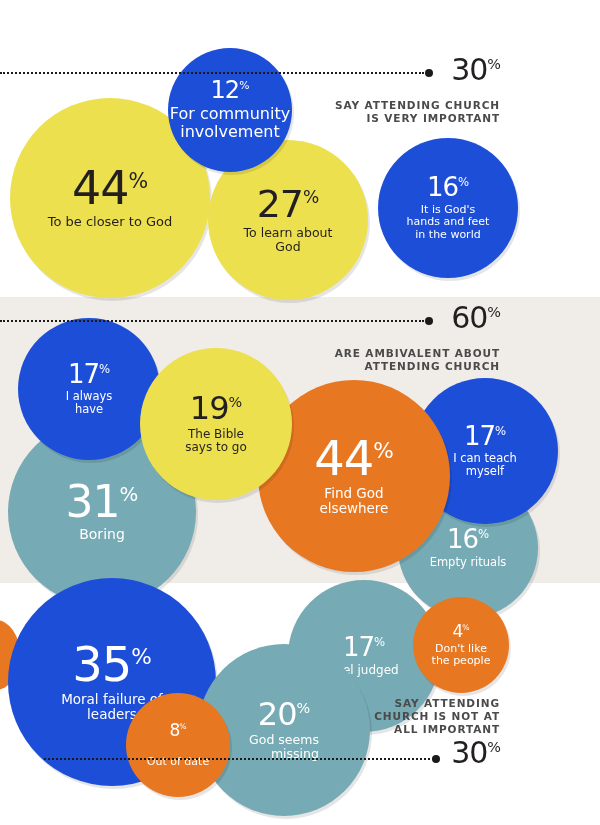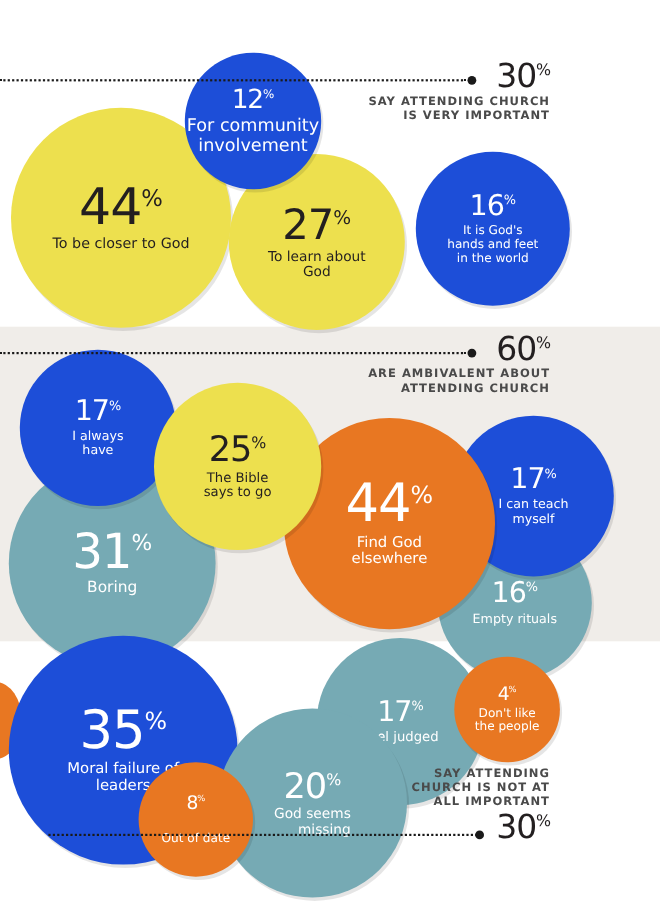--- a/index.html
+++ b/index.html
@@ -76,21 +76,21 @@
     font-size: 0.48em;
     vertical-align: super;
   }
   .callout .sub {
     font-size: 10.5px;
     line-height: 1.25;
     color: #4A4A4A;
     letter-spacing: 0.9px;
     font-weight: bold;
     white-space: pre-line;
-    margin-top: 1px;
+    margin-top: 14px;
   }
 
   .leader {
     position: absolute;
     height: 2px;
     border-top: 2px dotted #1A1A1A;
   }
   .leader-dot {
     position: absolute;
     width: 8px;
@@ -181,21 +181,21 @@
   <div class="bubble c-orange" style="left:258px; top:380px; width:192px; height:192px;">
     <span class="pct" style="font-size:48px;">
       <span>44</span><span class="sign">%</span>
     </span>
     <span class="lbl" style="font-size:13.5px;">Find God
 elsewhere</span>
   </div>
 
   <div class="bubble c-yellow" style="left:140px; top:348px; width:152px; height:152px;">
     <span class="pct" style="font-size:32px;">
-      <span>25</span><span class="sign">%</span>
+      <span>19</span><span class="sign">%</span>
     </span>
     <span class="lbl" style="font-size:12px;">The Bible
 says to go</span>
   </div>
 
   <div class="leader" style="left:0px; top:320px; width:424px;"></div>
   <div class="leader-dot" style="left:425px; top:317px;"></div>
   <div class="callout" style="left:300px; top:303px; width:200px;">
     <div class="big">
       <span>60</span><span class="sign">%</span>

